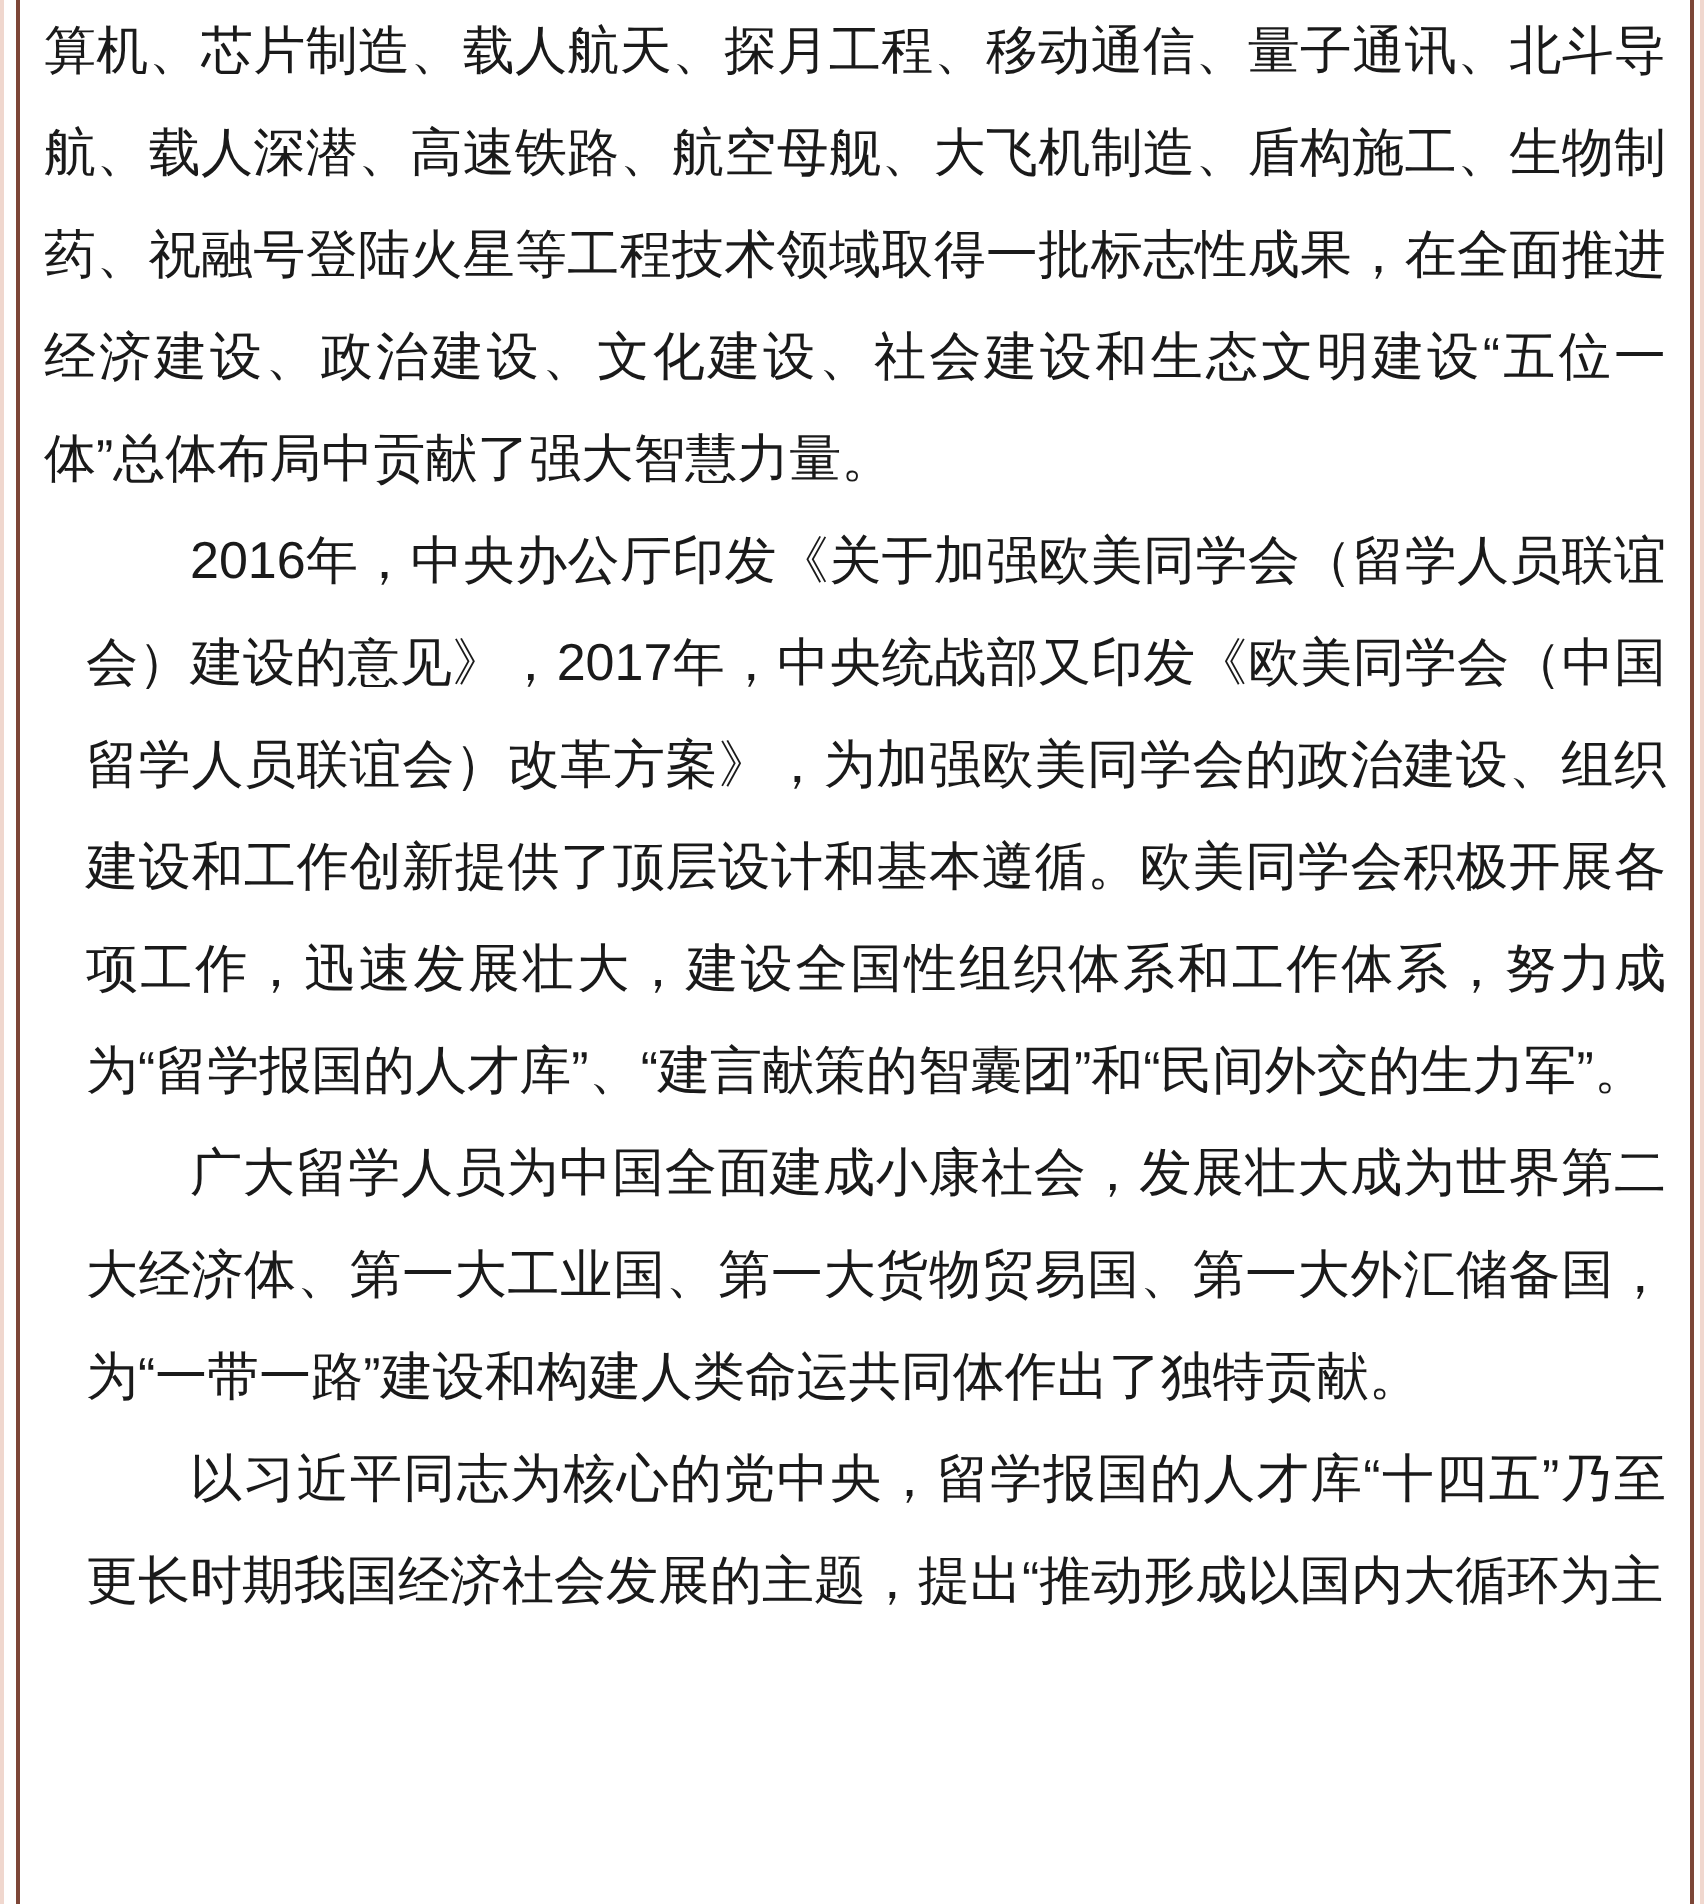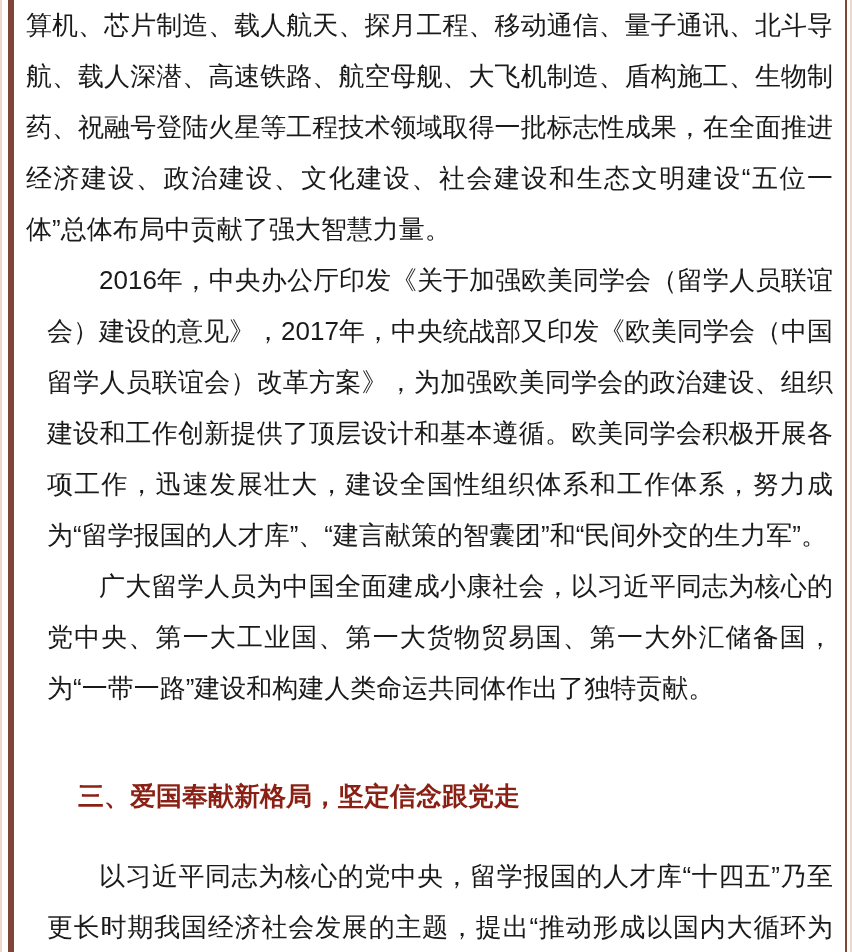--- a/index.html
+++ b/index.html
@@ -25,21 +25,21 @@
   .edge-strip.right { right: 0; }
 
   
   .article-card {
     position: absolute;
     top: 0;
     bottom: 0;
     left: 8px;
     right: 5px;
     background: #ffffff;
-    border-left: 6px solid #0c4a6e;
+    border-left: 2px solid #0c4a6e;
     border-right: 2px solid #7d4637;
     box-sizing: border-box;
     padding: 0 12px;
   }
 
   .article-body {
     color: #1a1a1a;
     font-size: 26px;
     line-height: 51px;
     text-align: justify;
@@ -64,19 +64,18 @@
 </style>
 </head>
 <body style="background: rgb(255, 255, 255);">
 
 <div class="edge-strip left" style="background: rgb(240, 215, 206);"></div>
 
 <div class="article-card" style="border-left-color: rgb(125, 70, 55); border-right-color: rgb(125, 70, 55);">
   <div class="article-body" style="color: rgb(26, 26, 26);">
     <p>算机、芯片制造、载人航天、探月工程、移动通信、量子通讯、北斗导航、载人深潜、高速铁路、航空母舰、大飞机制造、盾构施工、生物制药、祝融号登陆火星等工程技术领域取得一批标志性成果，在全面推进经济建设、政治建设、文化建设、社会建设和生态文明建设“五位一体”总体布局中贡献了强大智慧力量。</p>
     <p class="indent">2016年，中央办公厅印发《关于加强欧美同学会（留学人员联谊会）建设的意见》，2017年，中央统战部又印发《欧美同学会（中国留学人员联谊会）改革方案》，为加强欧美同学会的政治建设、组织建设和工作创新提供了顶层设计和基本遵循。欧美同学会积极开展各项工作，迅速发展壮大，建设全国性组织体系和工作体系，努力成为“留学报国的人才库”、“建言献策的智囊团”和“民间外交的生力军”。</p>
-    <p class="indent">广大留学人员为中国全面建成小康社会，以习近平同志为核心的党中央、第一大工业国、第一大货物贸易国、第一大外汇储备国，为“一带一路”建设和构建人类命运共同体作出了独特贡献。</p>
-    <h3 class="section-heading" style="color: rgb(138, 31, 20);">三、爱国奉献新格局，坚定信念跟党走</h3>
+    <p class="indent">广大留学人员为中国全面建成小康社会，发展壮大成为世界第二大经济体、第一大工业国、第一大货物贸易国、第一大外汇储备国，为“一带一路”建设和构建人类命运共同体作出了独特贡献。</p>
     <p class="indent">以习近平同志为核心的党中央，留学报国的人才库“十四五”乃至更长时期我国经济社会发展的主题，提出“推动形成以国内大循环为主</p>
   </div>
 </div>
 
 <div class="edge-strip right" style="background: rgb(240, 215, 206);"></div>
 
 </body></html>

